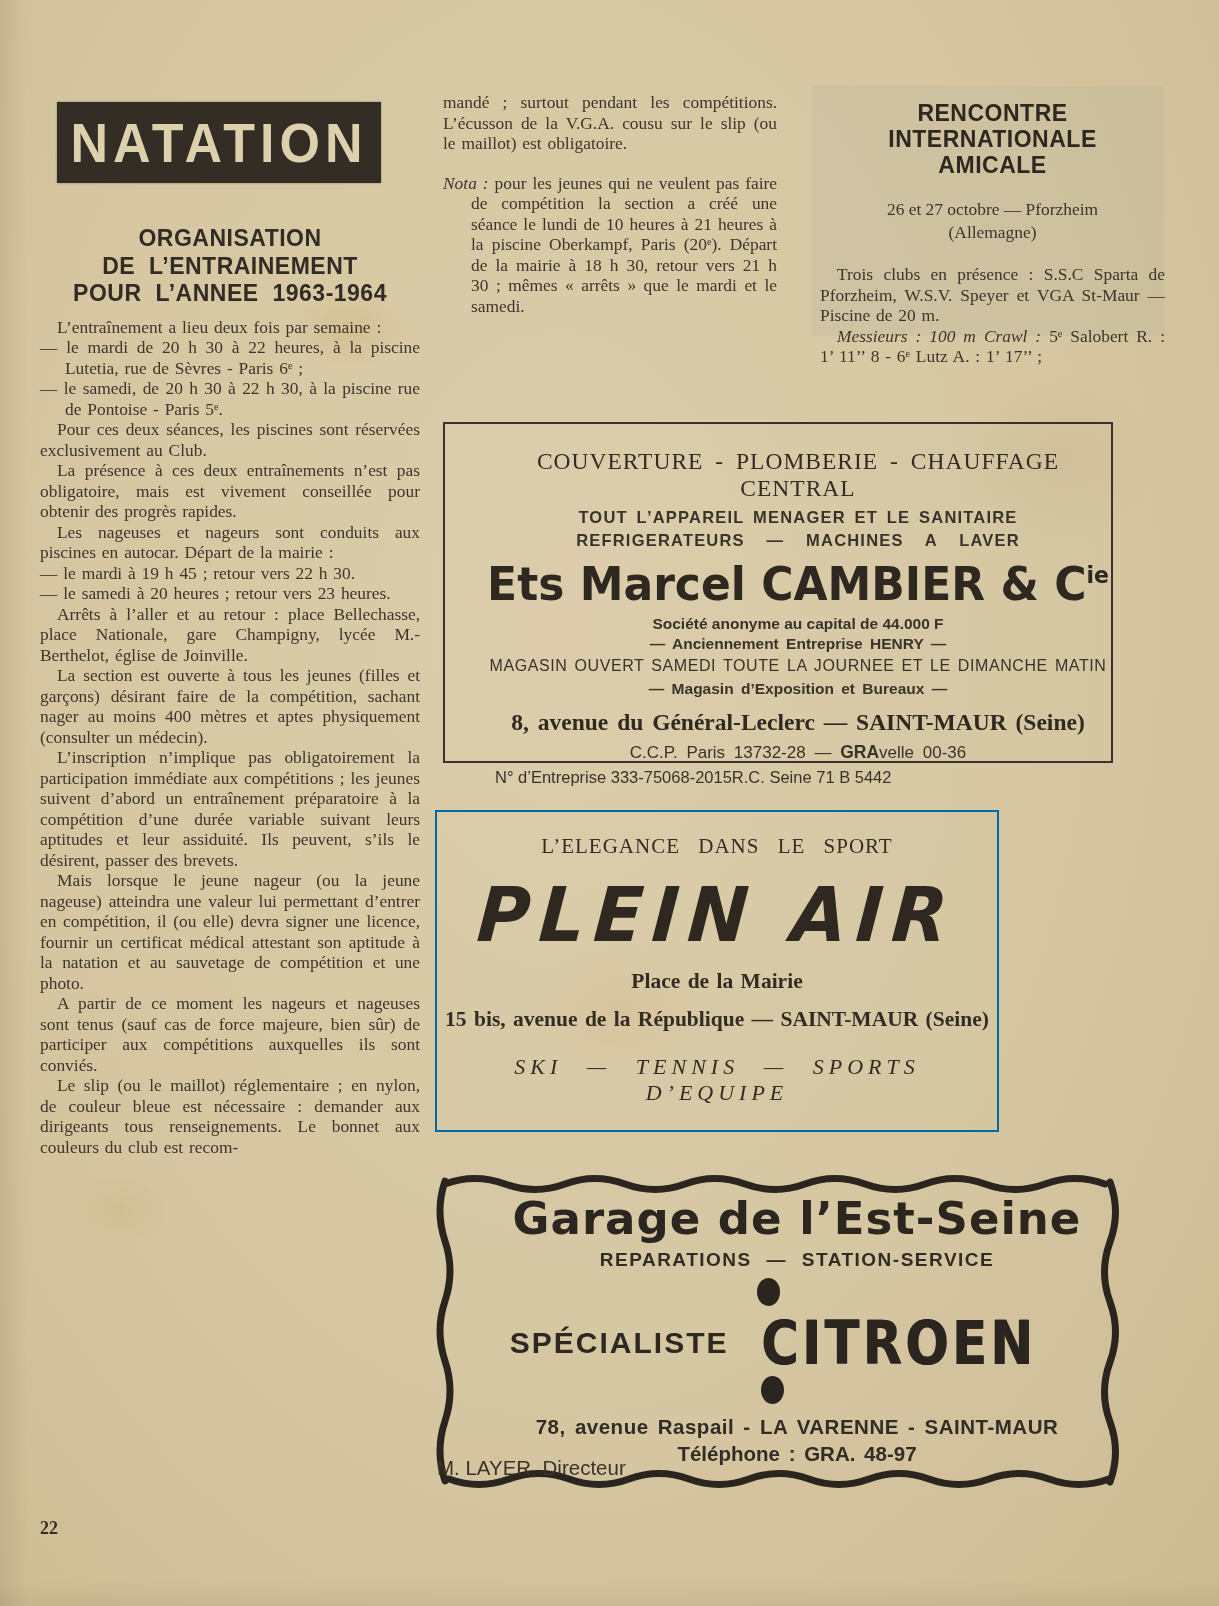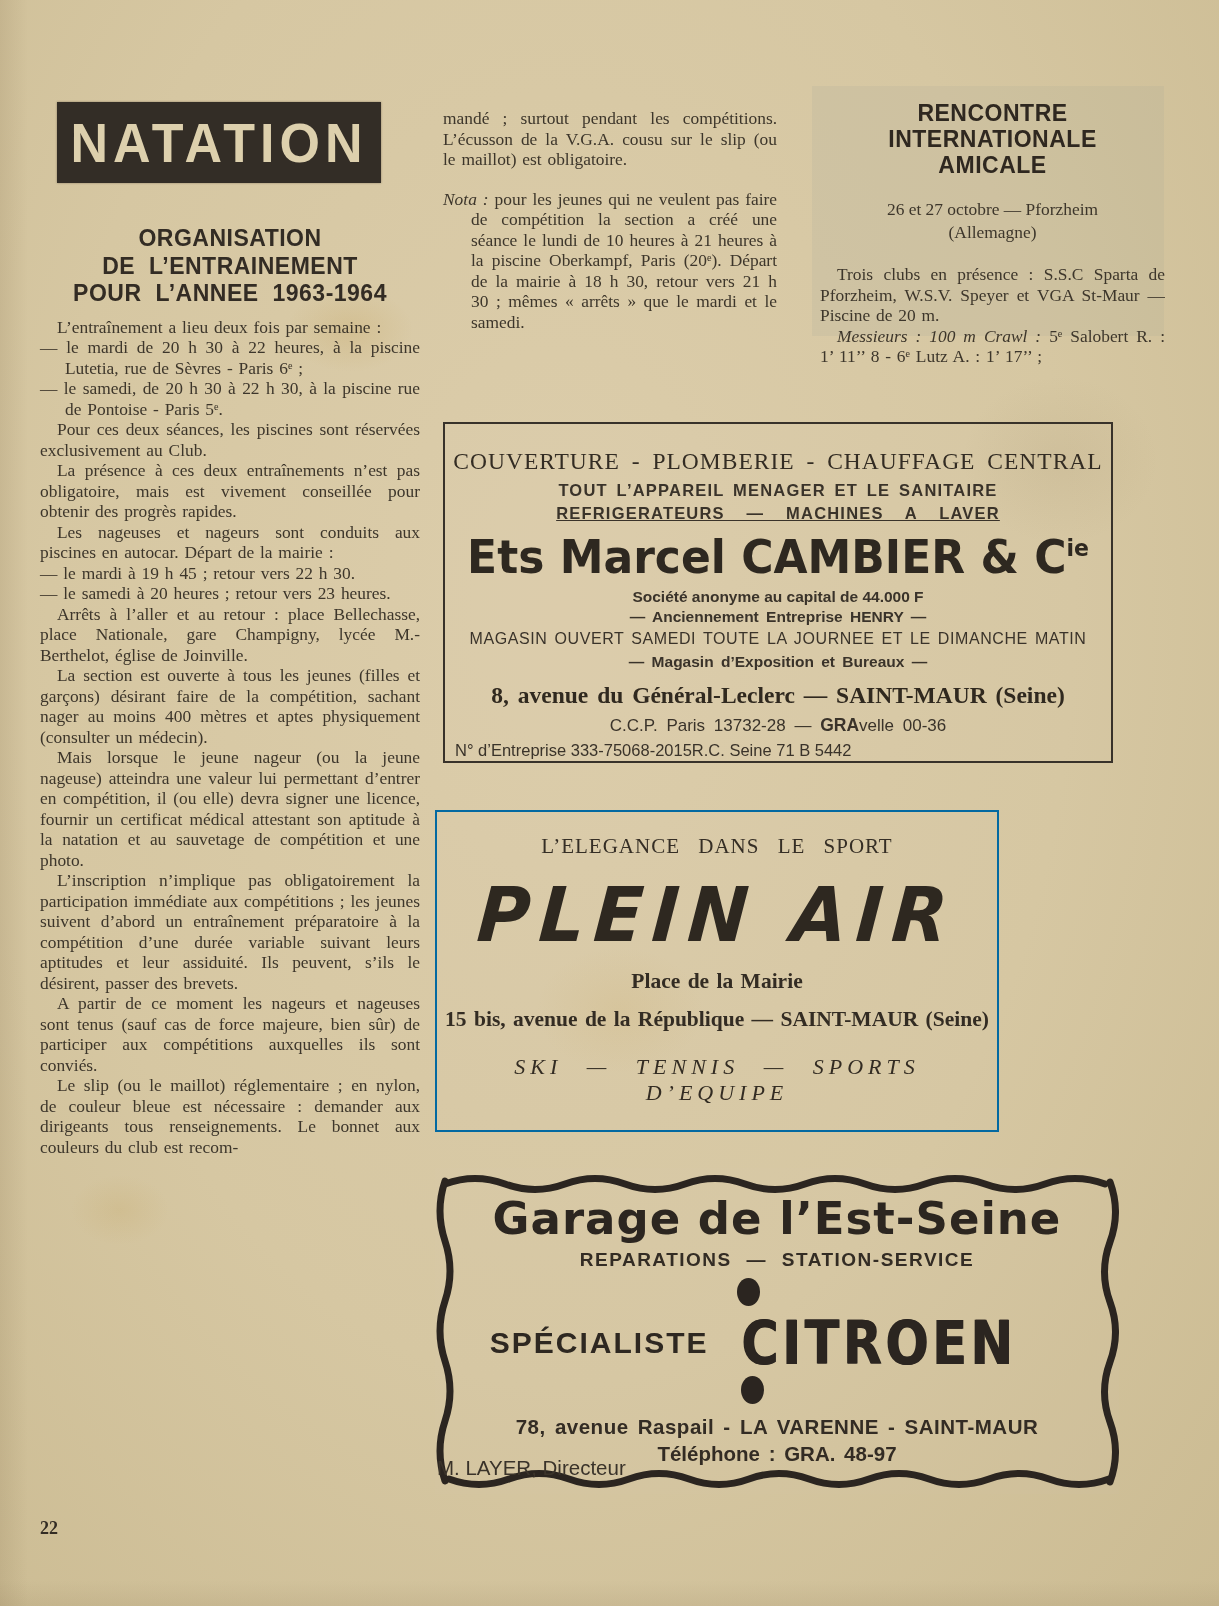--- a/index.html
+++ b/index.html
@@ -29,43 +29,43 @@
           letter-spacing:5px;color:#ddd0ad;transform:scaleY(1.08);}
   .art-title{margin-top:42px;font-family:"Liberation Sans", sans-serif;font-weight:700;
           font-size:23px;line-height:27.5px;text-align:center;word-spacing:7px;
           letter-spacing:.5px;color:#332c24;}
   .bodytext{font-size:17.4px;line-height:20.5px;text-align:justify;word-spacing:1.5px;}
   .col-left .bodytext{margin-top:9px;}
   .para{margin:0;text-indent:17px;}
   .item{margin:0;padding-left:25px;text-indent:-25px;}
 
   
-  .col-mid{left:443px;top:108px;width:334px;}
+  .col-mid{left:443px;top:92px;width:334px;}
   .nofirst{text-indent:0;}
   .nota{margin-top:19px;padding-left:28px;text-indent:-28px;}
   .nota-label{font-style:italic;}
 
   
   .col-right{left:820px;top:100px;width:345px;}
   .meet-title{font-family:"Liberation Sans", sans-serif;font-weight:700;font-size:23px;
           line-height:26px;text-align:center;color:#2f2820;letter-spacing:.5px;}
   .meet-date{margin-top:20px;font-size:17.4px;line-height:23px;text-align:center;}
   .meet-body{margin-top:20px;}
   .ital{font-style:italic;}
 
   
   .ad{background:rgba(224,212,180,.06);}
   .ctr{text-align:center;}
-  .sans{font-family:"Liberation Sans", sans-serif;}
+  .sans{font-family:"Liberation Sans", sans-serif;padding-left:40px;}
 
   
   .ad1{left:443px;top:422px;width:670px;height:341px;border:2px solid #38322a;box-sizing:border-box;padding-top:24px;}
   .ad1-l1{font-size:23.5px;letter-spacing:1px;word-spacing:5px;color:#332c23;}
   .ad1-l2{margin-top:6px;font-weight:700;font-size:16.5px;letter-spacing:1.2px;word-spacing:3px;color:#3a332a;}
-  .ad1-l3{margin-top:4px;font-weight:700;font-size:16.5px;letter-spacing:1.2px;word-spacing:16px;color:#3a332a;text-decoration:underline;}
+  .ad1-l3{margin-top:4px;font-weight:700;font-size:16.5px;letter-spacing:1.2px;word-spacing:16px;color:#3a332a;}
   .ad1-name{margin-top:8px;font-family:"DejaVu Sans", sans-serif;font-weight:700;font-size:44px;
           color:#2e2820;transform:scaleY(1.04);}
   .ad1-name sup{font-size:22px;}
   .ad1-l4{margin-top:6px;font-weight:700;font-size:15.5px;color:#3a332a;}
   .ad1-l5{margin-top:2px;font-weight:700;font-size:15.5px;word-spacing:3px;color:#3a332a;}
   .ad1-l6{margin-top:4px;font-size:16px;letter-spacing:.6px;word-spacing:2px;color:#3a332a;}
   .ad1-l7{margin-top:5px;font-weight:700;font-size:15.5px;word-spacing:3px;color:#3a332a;}
   .ad1-addr{margin-top:11px;font-weight:700;font-size:23.5px;word-spacing:3px;color:#30291f;}
   .ad1-l8{margin-top:6px;font-size:17px;word-spacing:4px;color:#3a332a;}
   .ad1-l8 b{font-size:17.5px;}
@@ -120,22 +120,22 @@
     <p class="para">L’entraînement a lieu deux fois par semaine :</p>
     <p class="item">— le mardi de 20 h 30 à 22 heures, à la piscine Lutetia, rue de Sèvres - Paris 6ᵉ ;</p>
     <p class="item">— le samedi, de 20 h 30 à 22 h 30, à la piscine rue de Pontoise - Paris 5ᵉ.</p>
     <p class="para">Pour ces deux séances, les piscines sont réservées exclusivement au Club.</p>
     <p class="para">La présence à ces deux entraînements n’est pas obligatoire, mais est vivement conseillée pour obtenir des progrès rapides.</p>
     <p class="para">Les nageuses et nageurs sont conduits aux piscines en autocar. Départ de la mairie :</p>
     <p class="item">— le mardi à 19 h 45 ; retour vers 22 h 30.</p>
     <p class="item">— le samedi à 20 heures ; retour vers 23 heures.</p>
     <p class="para">Arrêts à l’aller et au retour : place Bellechasse, place Nationale, gare Champigny, lycée M.-Berthelot, église de Joinville.</p>
     <p class="para">La section est ouverte à tous les jeunes (filles et garçons) désirant faire de la compétition, sachant nager au moins 400 mètres et aptes physiquement (consulter un médecin).</p>
+    <p class="para">L’inscription n’implique pas obligatoirement la participation immédiate aux compétitions ; les jeunes suivent d’abord un entraînement préparatoire à la compétition d’une durée variable suivant leurs aptitudes et leur assiduité. Ils peuvent, s’ils le désirent, passer des brevets.</p>
     <p class="para">Mais lorsque le jeune nageur (ou la jeune nageuse) atteindra une valeur lui permettant d’entrer en compétition, il (ou elle) devra signer une licence, fournir un certificat médical attestant son aptitude à la natation et au sauvetage de compétition et une photo.</p>
-    <p class="para">L’inscription n’implique pas obligatoirement la participation immédiate aux compétitions ; les jeunes suivent d’abord un entraînement préparatoire à la compétition d’une durée variable suivant leurs aptitudes et leur assiduité. Ils peuvent, s’ils le désirent, passer des brevets.</p>
     <p class="para">A partir de ce moment les nageurs et nageuses sont tenus (sauf cas de force majeure, bien sûr) de participer aux compétitions auxquelles ils sont conviés.</p>
     <p class="para">Le slip (ou le maillot) réglementaire ; en nylon, de couleur bleue est nécessaire : demander aux dirigeants tous renseignements. Le bonnet aux couleurs du club est recom-</p>
   </div>
 </div>
 
 <div class="abs col-mid bodytext">
   <p class="para nofirst">mandé ; surtout pendant les compétitions. L’écusson de la V.G.A. cousu sur le slip (ou le maillot) est obligatoire.</p>
   <p class="nota">
     <span class="nota-label">Nota :</span>
     <span>pour les jeunes qui ne veulent pas faire de compétition la section a créé une séance le lundi de 10 heures à 21 heures à la piscine Oberkampf, Paris (20ᵉ). Départ de la mairie à 18 h 30, retour vers 21 h 30 ; mêmes « arrêts » que le mardi et le samedi.</span>

